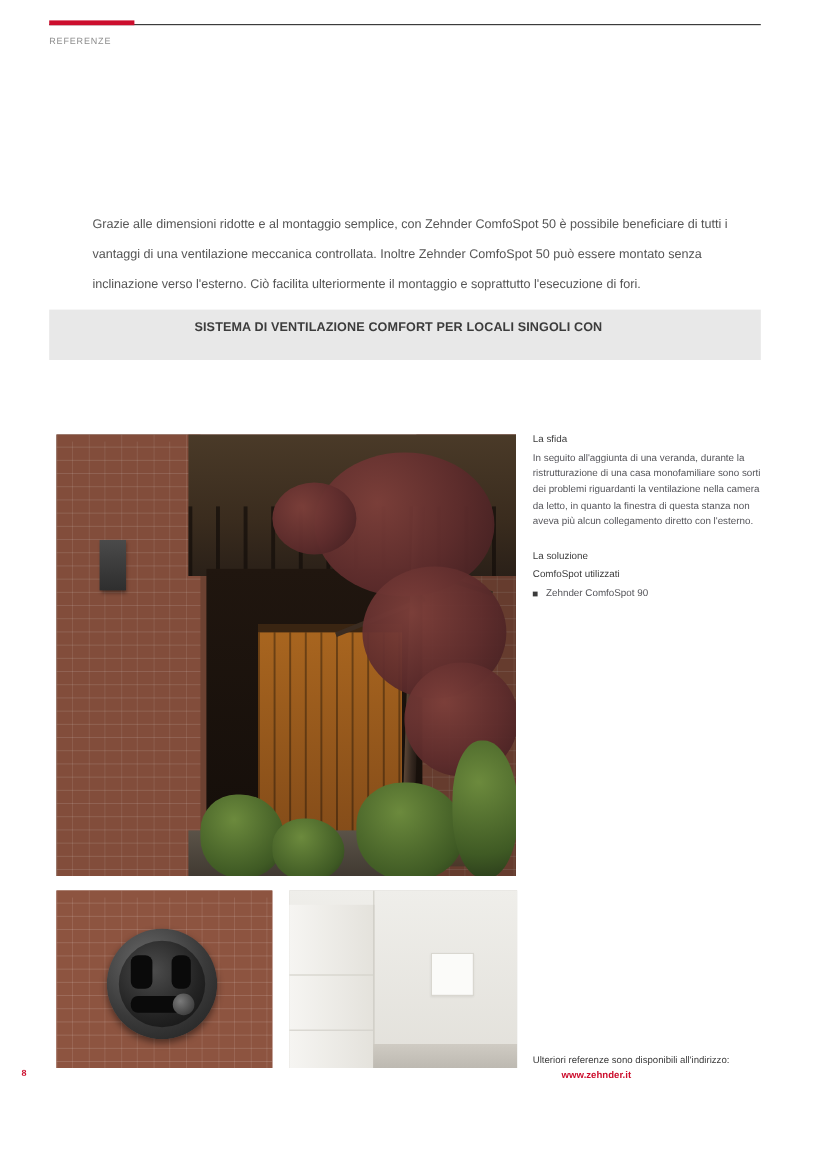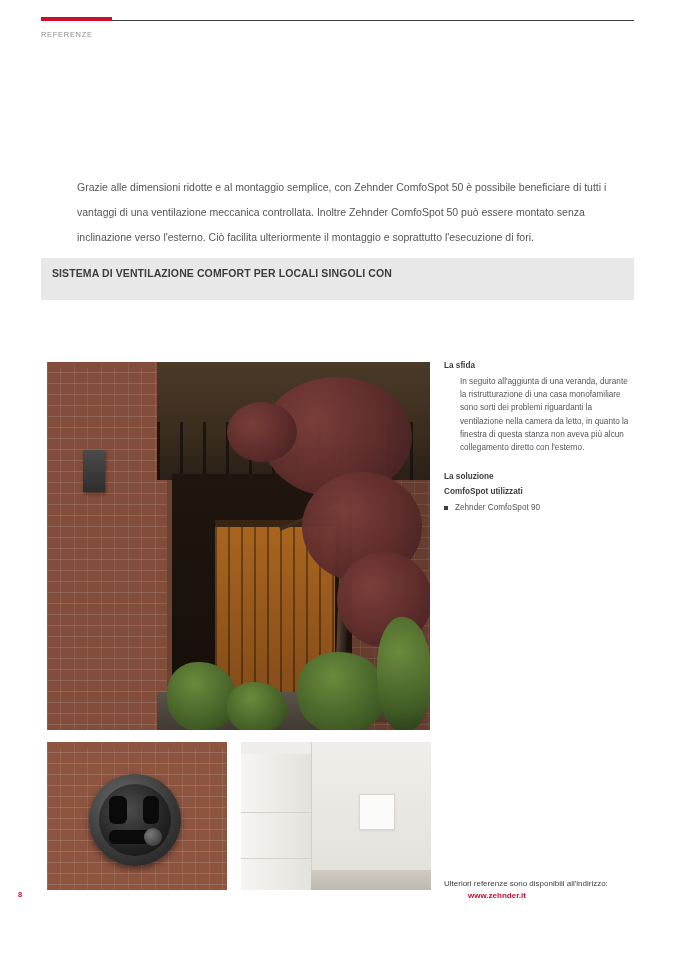--- a/index.html
+++ b/index.html
@@ -93,21 +93,21 @@
     left: 52px;
     top: 266px;
     width: 560px;
     font-size: 10.5px;
     line-height: 15px;
     font-weight: bold;
     color: #3c3c3c;
     letter-spacing: 0.1px;
     text-transform: uppercase;
   }
-  .banner-text .line { display: block; }
+  .banner-text .line { display: block; text-align: center; }
 
   
   .photo-main {
     position: absolute;
     left: 47px;
     top: 362px;
     width: 383px;
     height: 368px;
     overflow: hidden;
     background: #6d4232;
@@ -324,30 +324,30 @@
 
   
   .col-right {
     position: absolute;
     left: 444px;
     top: 360px;
     width: 192px;
   }
   .ct-head {
     font-size: 8.2px;
-    font-weight: bold;
+    font-weight: normal;
     color: #3c3c3c;
     margin: 0 0 3px 0;
     line-height: 12px;
   }
   .ct-body {
     font-size: 8.2px;
     line-height: 13.2px;
     color: #55555a;
-    margin: 0 0 17px 16px;
+    margin: 0 0 17px 0;
   }
   .ct-list {
     margin: 0;
     padding: 0;
     list-style: none;
   }
   .ct-list li {
     font-size: 8.2px;
     line-height: 13.2px;
     color: #55555a;

